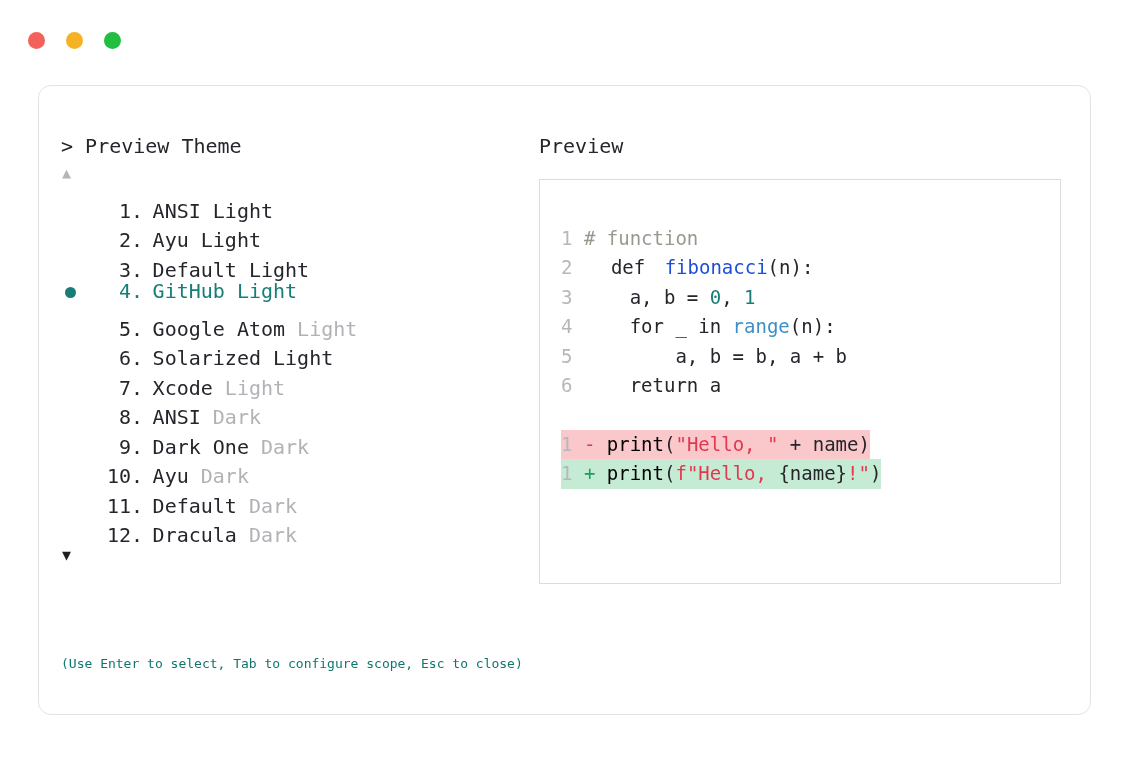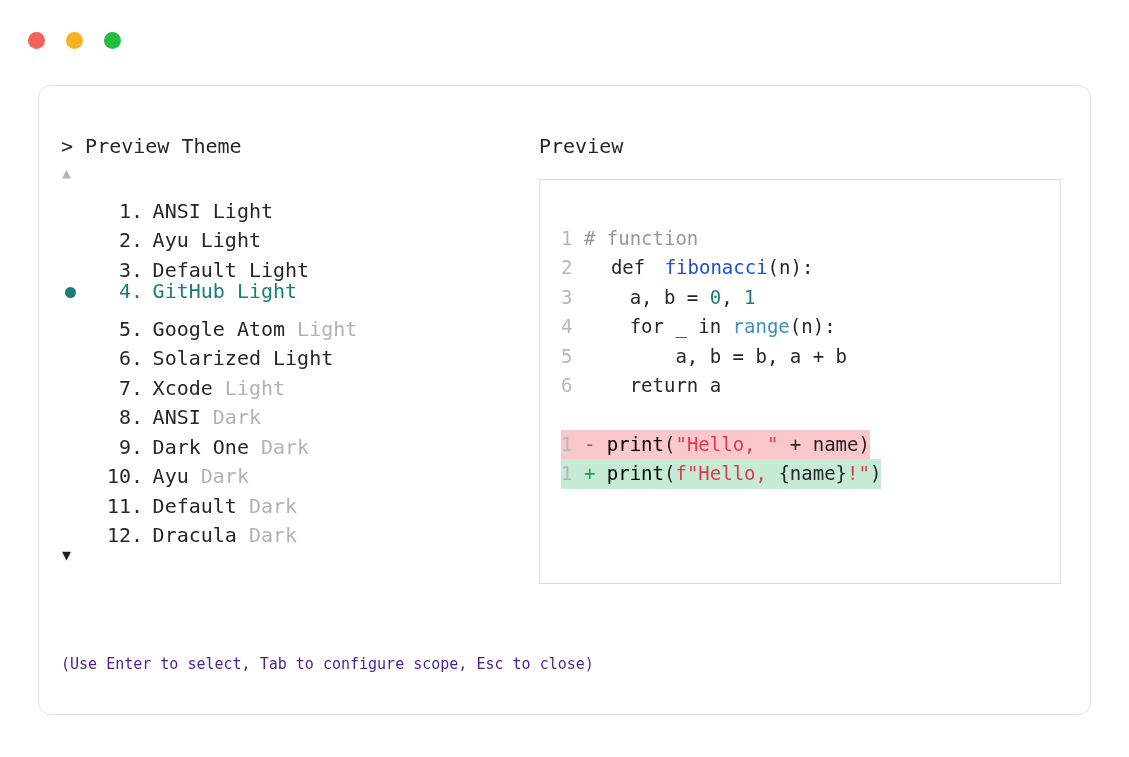--- a/index.html
+++ b/index.html
@@ -94,23 +94,23 @@
   .sfx.dim { color: #b0b2b6; }
   .theme-row.selected .idx,
   .theme-row.selected .nm,
   .theme-row.selected .sfx { color: #177d77; }
 
   
   .hint {
     position: absolute;
     left: 22px;
     top: 565px;
-    font-size: 15px;
+    font-size: 13px;
     line-height: 26px;
-    color: #4c1d95;
+    color: #0f766e;
     white-space: pre;
   }
 
   
   .preview-box {
     margin-top: 19px;
     width: 522px;
     height: 405px;
     border: 1.5px solid #dcdcde;
     background: #ffffff;

